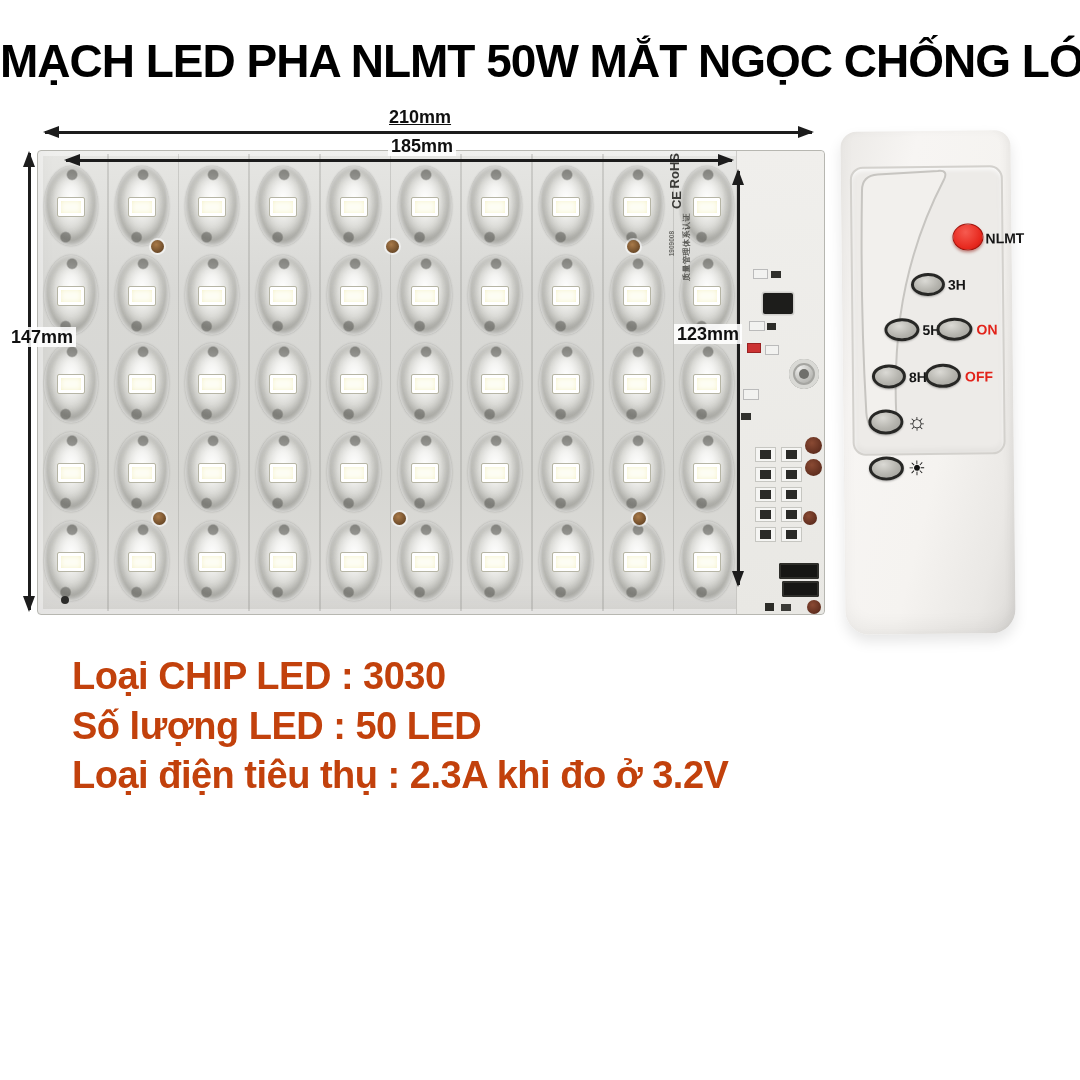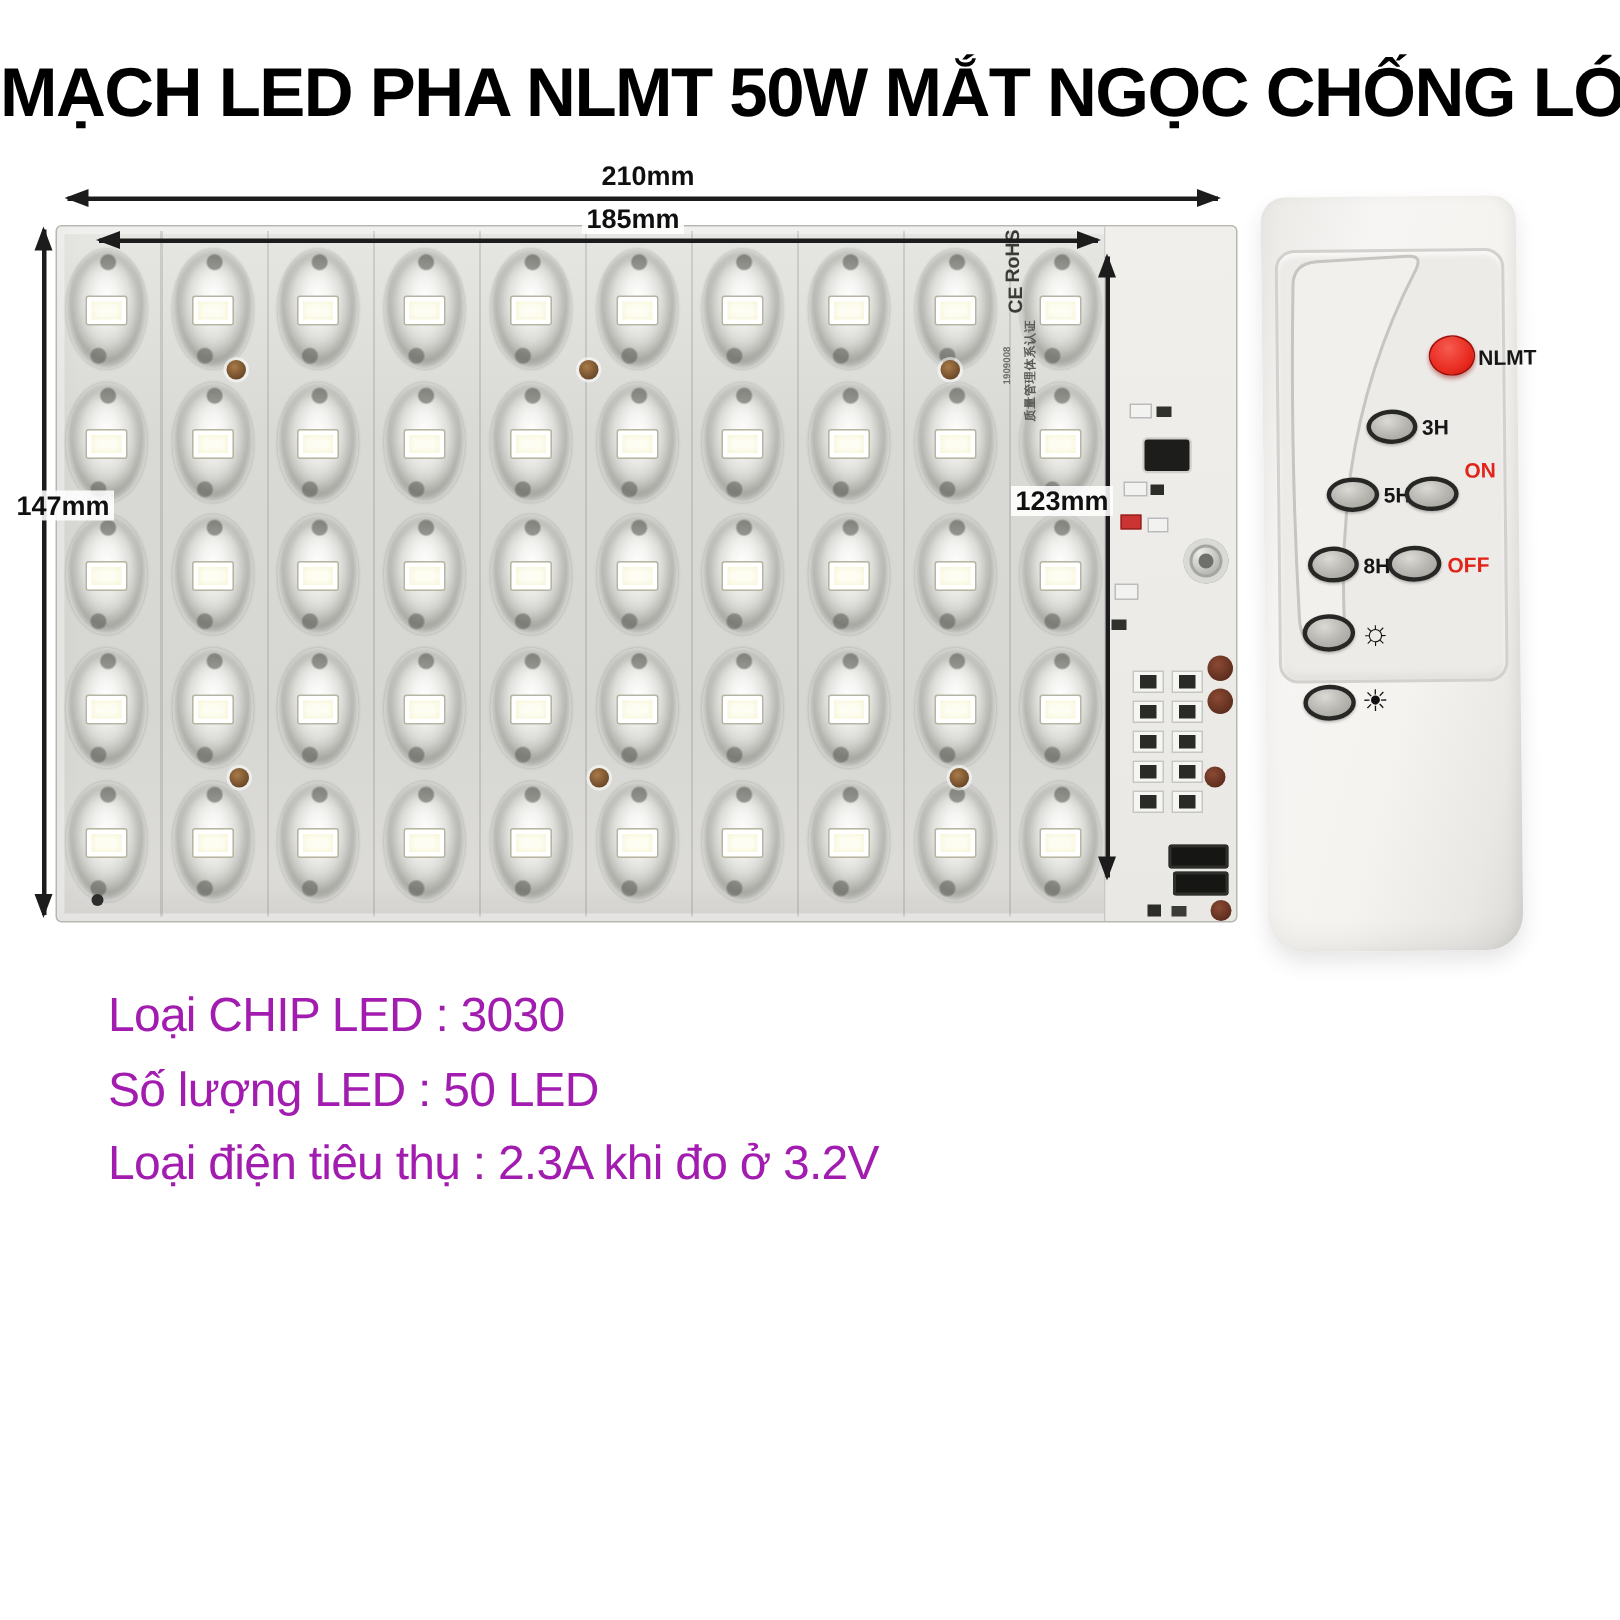--- a/index.html
+++ b/index.html
@@ -116,30 +116,30 @@
   .rbtn.red {
     background:radial-gradient(ellipse at 42% 30%, #f65b50, #e7281e 65%, #bd150d);
     border:1px solid #9e0f08; box-shadow:0 2px 3px rgba(140,20,12,0.45);
   }
   .rlabel { position:absolute; font-weight:bold; font-size:14px; color:#151515; white-space:nowrap; }
   .rlabel.red-label { color:#e2231a; }
   .ricon { position:absolute; color:#111; line-height:1; }
 
   
   .specs { position:absolute; left:72px; top:652px; margin:0; padding:0; list-style:none; }
-  .specs li { font-size:32px; font-weight:normal; color:#a21caf; line-height:49.5px; letter-spacing:-0.5px; white-space:nowrap; }
+  .specs li { font-size:38px; font-weight:bold; color:#c2410c; line-height:49.5px; letter-spacing:-0.5px; white-space:nowrap; }
 </style>
 </head>
 <body>
 
 <div class="canvas">
 
   <div class="title">MẠCH LED PHA NLMT 50W MẮT NGỌC CHỐNG LÓA</div>
 
-  <div class="dim-label" style="left:398px; top:107px;">210mm</div>
+  <div class="dim-label" style="left:386px; top:107px;text-decoration:underline;">210mm</div>
   <div class="h-arrow" style="left:45px; top:131px; width:767px;"></div>
 
   <div class="dim-label" style="left:388px; top:136px;">185mm</div>
   <div class="h-arrow" style="left:66px; top:159px; width:666px;"></div>
 
   <div class="v-arrow" style="left:28px; top:153px; height:457px;"></div>
   <div class="dim-label" style="left:8px; top:327px;">147mm</div>
 
   <div class="v-arrow" style="left:737px; top:171px; height:414px;"></div>
   <div class="dim-label" style="left:674px; top:324px;">123mm</div>
@@ -260,21 +260,21 @@
 
       <div class="rbtn red" style="left:100px; top:56px; width:31px; height:27px;"></div>
       <div class="rlabel" style="left:133px; top:63px;">NLMT</div>
 
       <div class="rbtn" style="left:58px; top:105px; width:34px; height:23px;"></div>
       <div class="rlabel" style="left:95px; top:109px;">3H</div>
 
       <div class="rbtn" style="left:31px; top:150px; width:35px; height:23px;"></div>
       <div class="rlabel" style="left:69px; top:154px;">5H</div>
       <div class="rbtn" style="left:83px; top:150px; width:36px; height:23px;"></div>
-      <div class="rlabel red-label" style="left:123px; top:138px;">ON</div>
+      <div class="rlabel red-label" style="left:123px; top:154px;">ON</div>
 
       <div class="rbtn" style="left:18px; top:196px; width:34px; height:24px;"></div>
       <div class="rlabel" style="left:55px; top:201px;">8H</div>
       <div class="rbtn" style="left:71px; top:196px; width:36px; height:24px;"></div>
       <div class="rlabel red-label" style="left:111px; top:201px;">OFF</div>
 
       <div class="rbtn" style="left:14px; top:241px; width:35px; height:25px;"></div>
       <div class="ricon" style="left:52px; top:242px; font-size:23px;">☼</div>
 
       <div class="rbtn" style="left:14px; top:288px; width:35px; height:24px;"></div>

